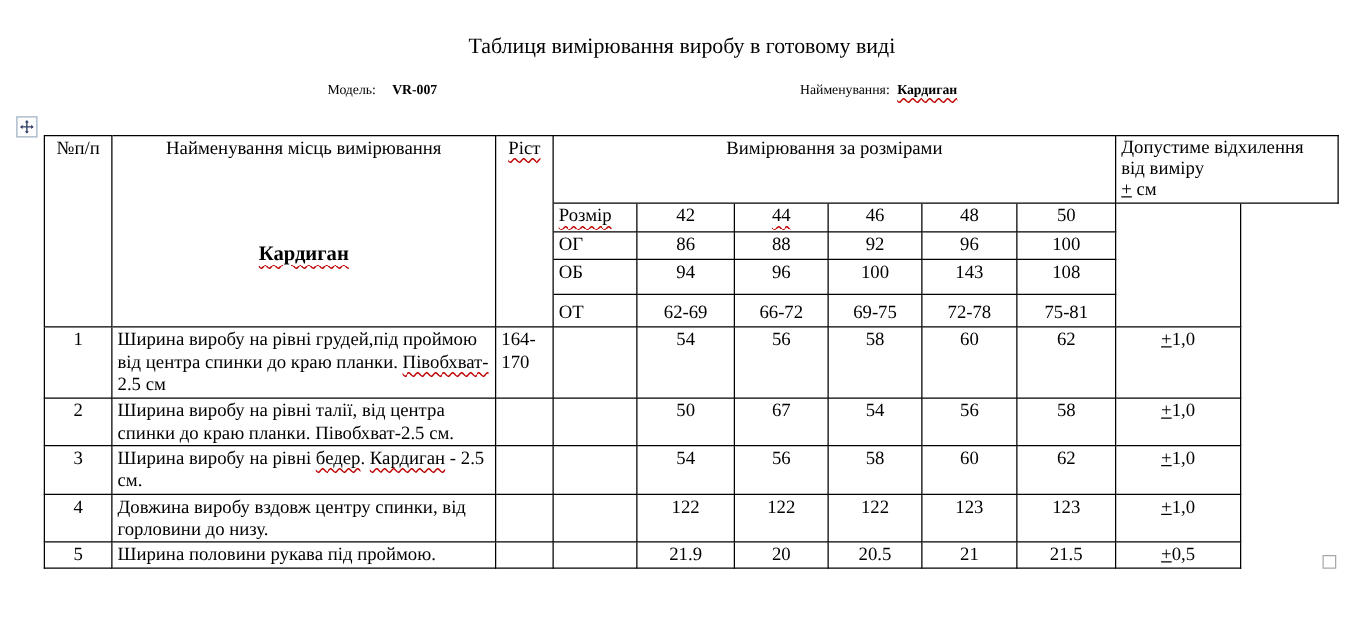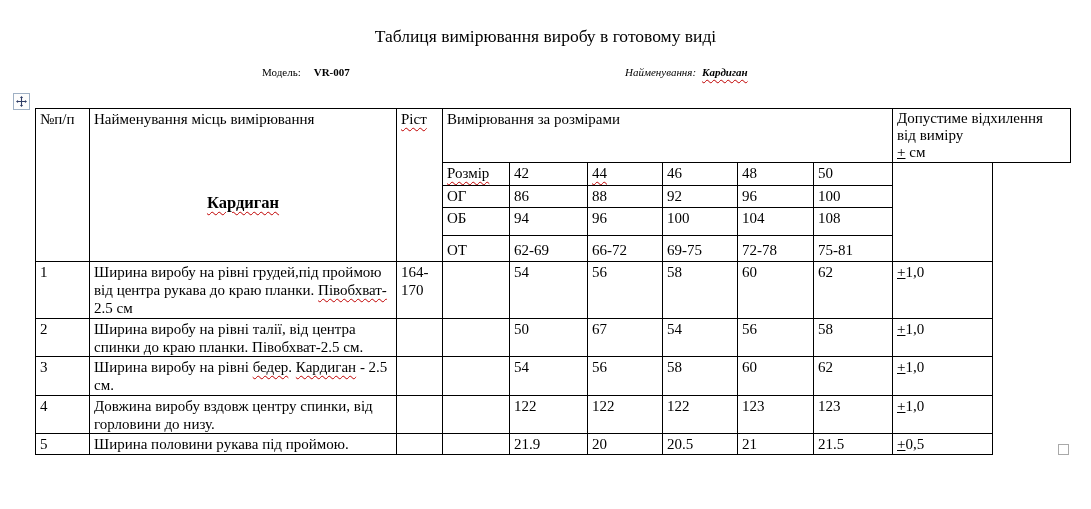--- a/index.html
+++ b/index.html
@@ -10,21 +10,21 @@
     color: #000;
     font-family: "Liberation Serif", serif;
     overflow: hidden;
   }
   .title {
     position: absolute; top: 26px; left: 0; width: 100%;
     text-align: center; font-size: 17.5px;
   }
   .meta { position: absolute; top: 66px; font-size: 11px; }
   .meta-model { left: 262px; }
-  .meta-name  { left: 625px; font-style: italic; }
+  .meta-name  { left: 640px; }
   .b { font-weight: bold; }
   .gap12 { margin-left: 13px; }
   .gap6  { margin-left: 6px; }
   .sq {
     text-decoration-line: underline;
     text-decoration-style: wavy;
     text-decoration-color: #bf0000;
     text-decoration-thickness: 1px;
     text-underline-offset: 3px;
   }
@@ -37,21 +37,21 @@
     font-size: 15px; line-height: 18px;
   }
   .cell {
     border-right: 1px solid #000;
     border-bottom: 1px solid #000;
     padding: 1px 4px;
     overflow: hidden;
   }
   .bt { border-top: 1px solid #000; }
   .bl { border-left: 1px solid #000; }
-  .ctr { text-align: left; }
+  .ctr { text-align: center; }
   .pt5 { padding-top: 5px; }
   .prod { text-align: center; margin-top: 66px; font-size: 16.5px; }
   .tolh div { line-height: 17px; }
   .movehandle {
     position: absolute; left: 13px; top: 93px; width: 17px; height: 17px;
     border: 1px solid #9fb0c4; background: #fdfdfd;
     display: flex; align-items: center; justify-content: center;
     cursor: move;
   }
   .resizehandle {
@@ -112,32 +112,32 @@
   <div class="cell ctr" style="grid-area:3/5">86</div>
   <div class="cell ctr" style="grid-area:3/6">88</div>
   <div class="cell ctr" style="grid-area:3/7">92</div>
   <div class="cell ctr" style="grid-area:3/8">96</div>
   <div class="cell ctr" style="grid-area:3/9">100</div>
 
   <div class="cell" style="grid-area:4/4">ОБ</div>
   <div class="cell ctr" style="grid-area:4/5">94</div>
   <div class="cell ctr" style="grid-area:4/6">96</div>
   <div class="cell ctr" style="grid-area:4/7">100</div>
-  <div class="cell ctr" style="grid-area:4/8">104</div>
+  <div class="cell ctr" style="grid-area:4/8">143</div>
   <div class="cell ctr" style="grid-area:4/9">108</div>
 
   <div class="cell pt5" style="grid-area:5/4">ОТ</div>
   <div class="cell ctr pt5" style="grid-area:5/5">62-69</div>
   <div class="cell ctr pt5" style="grid-area:5/6">66-72</div>
   <div class="cell ctr pt5" style="grid-area:5/7">69-75</div>
   <div class="cell ctr pt5" style="grid-area:5/8">72-78</div>
   <div class="cell ctr pt5" style="grid-area:5/9">75-81</div>
 
   <div class="cell bl ctr" style="grid-area:6/1">1</div>
-  <div class="cell" style="grid-area:6/2"><span>Ширина виробу на рівні грудей,під проймою від центра рукава до краю планки. </span><span class="sq">Півобхват-</span><span> 2.5 см</span></div>
+  <div class="cell" style="grid-area:6/2"><span>Ширина виробу на рівні грудей,під проймою від центра спинки до краю планки. </span><span class="sq">Півобхват-</span><span> 2.5 см</span></div>
   <div class="cell" style="grid-area:6/3">164-170</div>
   <div class="cell" style="grid-area:6/4"></div>
   <div class="cell ctr" style="grid-area:6/5">54</div>
   <div class="cell ctr" style="grid-area:6/6">56</div>
   <div class="cell ctr" style="grid-area:6/7">58</div>
   <div class="cell ctr" style="grid-area:6/8">60</div>
   <div class="cell ctr" style="grid-area:6/9">62</div>
   <div class="cell ctr" style="grid-area:6/10"><span class="pm">+</span><span>1,0</span></div>
 
   <div class="cell bl ctr" style="grid-area:7/1">2</div>

